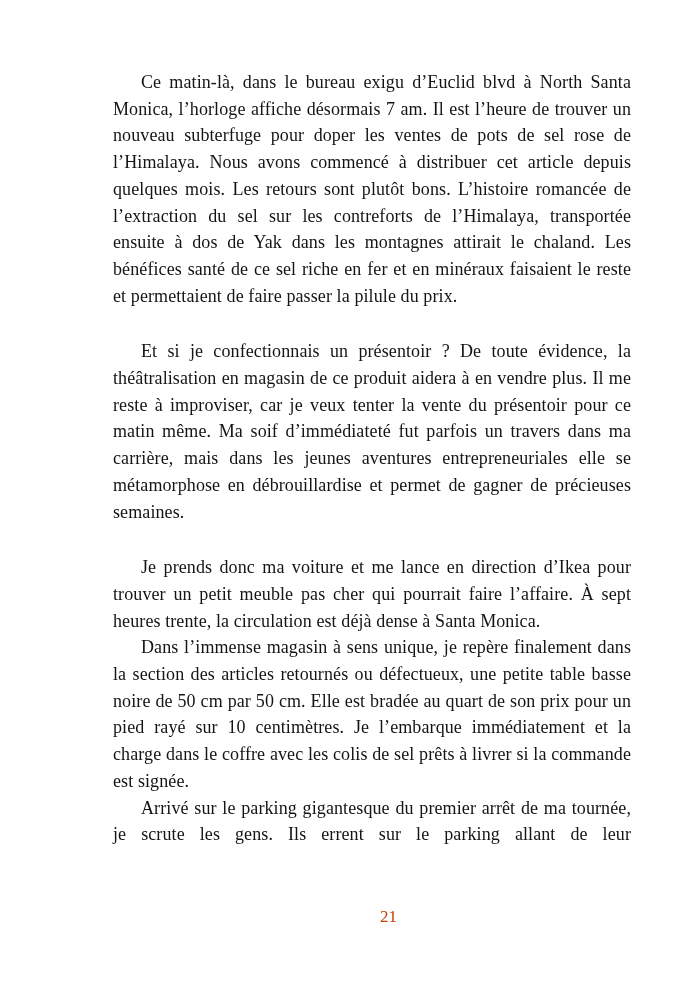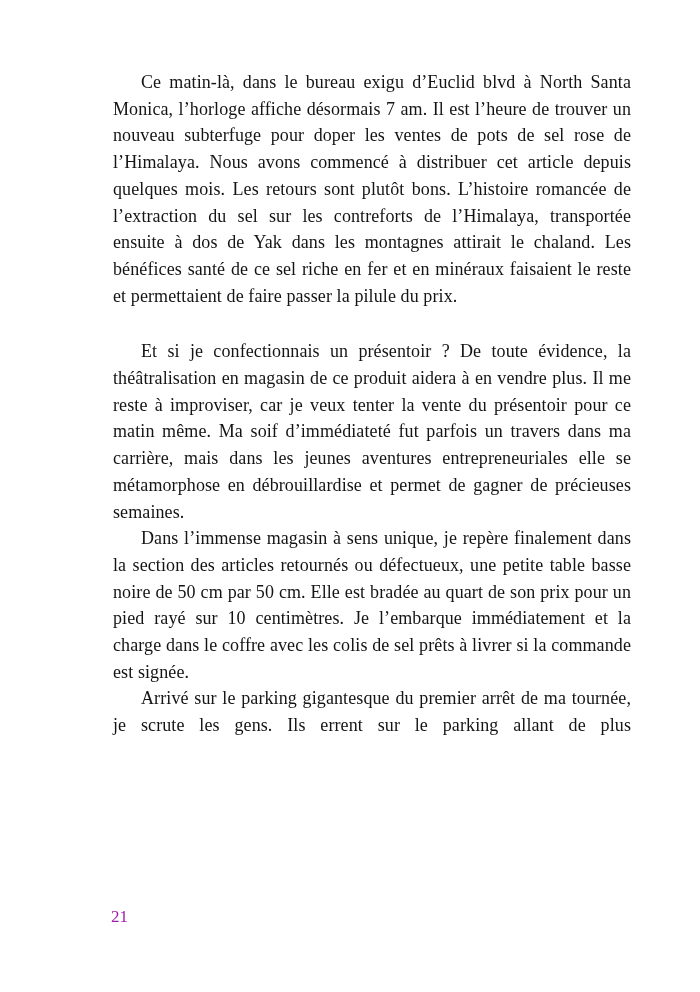--- a/index.html
+++ b/index.html
@@ -32,31 +32,32 @@
     }
     .para.spaced {
       margin-top: 29px;
     }
     .para.continues {
       text-align-last: justify;
     }
     .page-number {
       position: absolute;
       top: 907px;
-      left: 111px;
+      left: 126px;
       width: 525px;
-      text-align: left;
+      text-align: center;
       font-size: 17px;
-      color: #a21caf;
+      color: #c2410c;
     }
   </style>
 </head>
 <body>
 
 <div class="book-page">
   <div class="text-block">
     <p class="para">Ce matin-là, dans le bureau exigu d’Euclid blvd à North Santa Monica, l’horloge affiche désormais 7 am. Il est l’heure de trouver un nouveau subterfuge pour doper les ventes de pots de sel rose de l’Himalaya. Nous avons commencé à distribuer cet article depuis quelques mois. Les retours sont plutôt bons. L’histoire romancée de l’extraction du sel sur les contreforts de l’Himalaya, transportée ensuite à dos de Yak dans les montagnes attirait le chaland. Les bénéfices santé de ce sel riche en fer et en minéraux faisaient le reste et permettaient de faire passer la pilule du prix.</p>
     <p class="para spaced">Et si je confectionnais un présentoir ? De toute évidence, la théâtralisation en magasin de ce produit aidera à en vendre plus. Il me reste à improviser, car je veux tenter la vente du présentoir pour ce matin même. Ma soif d’immédiateté fut parfois un travers dans ma carrière, mais dans les jeunes aventures entrepreneuriales elle se métamorphose en débrouillardise et permet de gagner de précieuses semaines.</p>
+    <p class="para spaced">Je prends donc ma voiture et me lance en direction d’Ikea pour trouver un petit meuble pas cher qui pourrait faire l’affaire. À sept heures trente, la circulation est déjà dense à Santa Monica.</p>
     <p class="para">Dans l’immense magasin à sens unique, je repère finalement dans la section des articles retournés ou défectueux, une petite table basse noire de 50 cm par 50 cm. Elle est bradée au quart de son prix pour un pied rayé sur 10 centimètres. Je l’embarque immédiatement et la charge dans le coffre avec les colis de sel prêts à livrer si la commande est signée.</p>
-    <p class="para continues">Arrivé sur le parking gigantesque du premier arrêt de ma tournée, je scrute les gens. Ils errent sur le parking allant de plus</p>
+    <p class="para continues">Arrivé sur le parking gigantesque du premier arrêt de ma tournée, je scrute les gens. Ils errent sur le parking allant de leur</p>
   </div>
   <div class="page-number">21</div>
 </div>
 
 </body></html>

